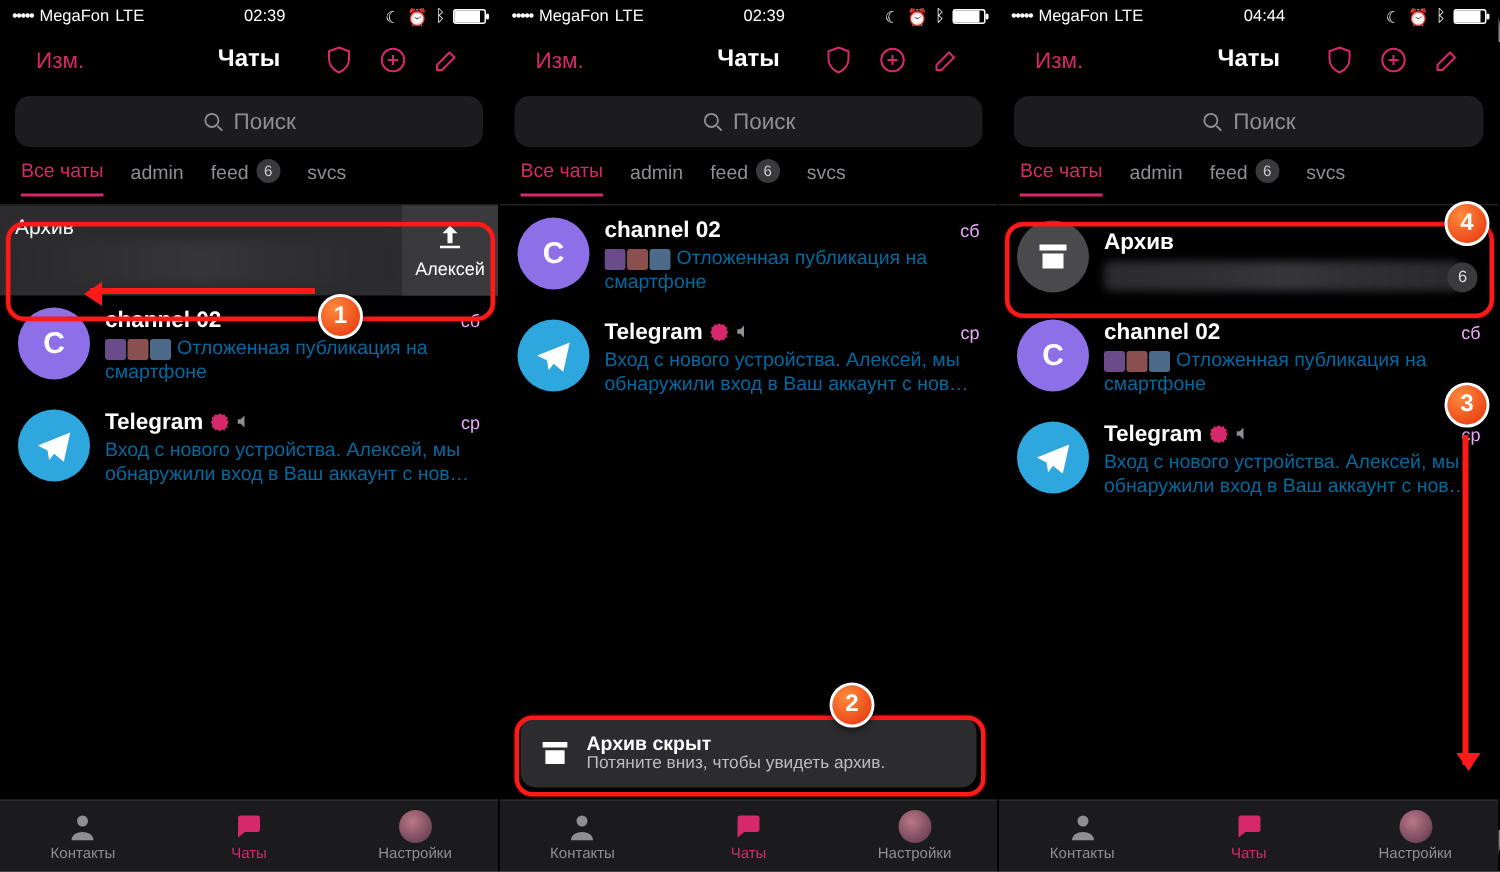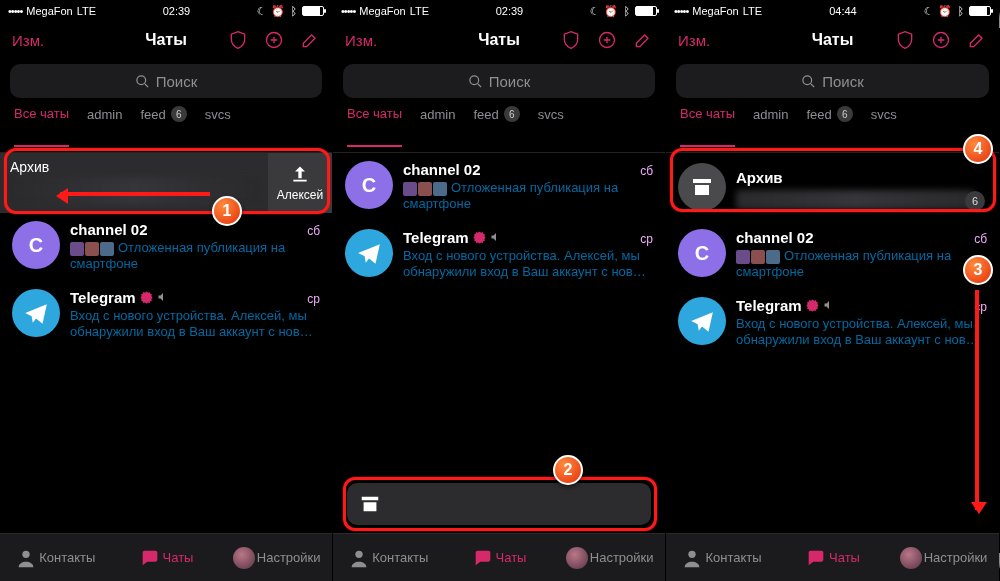--- a/index.html
+++ b/index.html
@@ -48,42 +48,42 @@
     position:relative;
   }
   .battery::after{ content:""; position:absolute; right:-3px; top:2px; width:2px; height:4px; background:#fff; border-radius:1px;}
   .battery i{ display:block; height:100%; width:85%; background:#fff;}
   
   .nav {
     height: 40px;
     display:flex;
     align-items:center;
     justify-content:space-between;
-    padding: 0 12px;
+    padding: 0 24px;
   }
   .nav-left { color:#d6296c; font-size:15px; }
   .nav-title { color:#fff; font-size:16px; font-weight:600; position:absolute; left:50%; transform:translateX(-50%); }
   .nav-icons { display:flex; gap:16px; align-items:center;}
   .nav-icons svg { width:20px; height:20px; stroke:#d6296c; fill:none; stroke-width:1.6;}
   
   .search {
     margin: 4px 10px 8px;
     height: 34px;
     background:#1c1c1e;
     border-radius:10px;
     display:flex; align-items:center; justify-content:center;
     color:#8e8e93; font-size:15px; gap:6px;
   }
   
   .filters {
     display:flex; gap:18px; padding:0 14px 6px; font-size:13px; color:#8e8e93;
     align-items:center;
     border-bottom:1px solid #222;
   }
-  .filters .tab { padding-bottom:24px; display:flex; align-items:center; gap:5px;}
+  .filters .tab { padding-bottom:8px; display:flex; align-items:center; gap:5px;}
   .filters .tab.active { color:#d6296c; border-bottom:2px solid #d6296c; margin-bottom:-1px;}
   .badge {
     display:inline-flex; align-items:center; justify-content:center;
     min-width:16px; height:16px; padding:0 4px; border-radius:8px;
     background:#3a3a3c; color:#ccc; font-size:10px;
   }
   
   .chat-list { }
   .chat {
     display:flex; padding:8px 12px; gap:10px; position:relative;
@@ -149,22 +149,22 @@
   .toast svg{ width:22px;height:22px; fill:#fff; flex:none;}
   .toast .t-title{ font-size:13px; font-weight:600; color:#fff;}
   .toast .t-sub{ font-size:11.5px; color:#bdbdbf;}
   
   .tabbar{
     position:absolute; left:0; right:0; bottom:0; height:48px;
     background:#1b1b1d; border-top:1px solid #2a2a2c;
     display:flex;
   }
   .tabbar .tb{
-    flex:1; display:flex; flex-direction:row; align-items:center; justify-content:center;
-    font-size:13px; color:#8e8e93; gap:2px;
+    flex:1; display:flex; flex-direction:column; align-items:center; justify-content:center;
+    font-size:10px; color:#8e8e93; gap:2px;
   }
   .tabbar .tb.active{ color:#d6296c;}
   .tabbar svg{ width:22px;height:22px; fill:#8e8e93;}
   .tabbar .tb.active svg{ fill:#d6296c;}
   .tb-avatar{ width:22px;height:22px;border-radius:50%; background:radial-gradient(circle at 40% 35%, #b78, #534);}
   
   .hl{
     position:absolute; border:3px solid #ff1a1a; border-radius:12px; pointer-events:none;
     box-shadow:0 0 0 1px rgba(255,0,0,.2);
   }
@@ -429,20 +429,24 @@
           </div>
           <div class="preview">Вход с нового устройства. Алексей, мы обнаружили вход в Ваш аккаунт с нов…</div>
         </div>
       </div>
     </div>
 
     <div class="toast">
       <svg viewBox="0 0 24 24">
           <path d="M3 4h18v4H3zM5 10h14v10H5zM9 13h6v2H9z"></path>
         </svg>
+      <div>
+        <div class="t-title">Архив скрыт</div>
+        <div class="t-sub">Потяните вниз, чтобы увидеть архив.</div>
+      </div>
     </div>
 
     <div class="tabbar">
       <div class="tb">
           <svg viewBox="0 0 24 24">
             <circle cx="12" cy="8" r="4"></circle>
             <path d="M4 22c0-4 4-6 8-6s8 2 8 6"></path>
           </svg>
           <span>Контакты</span>
         </div>

